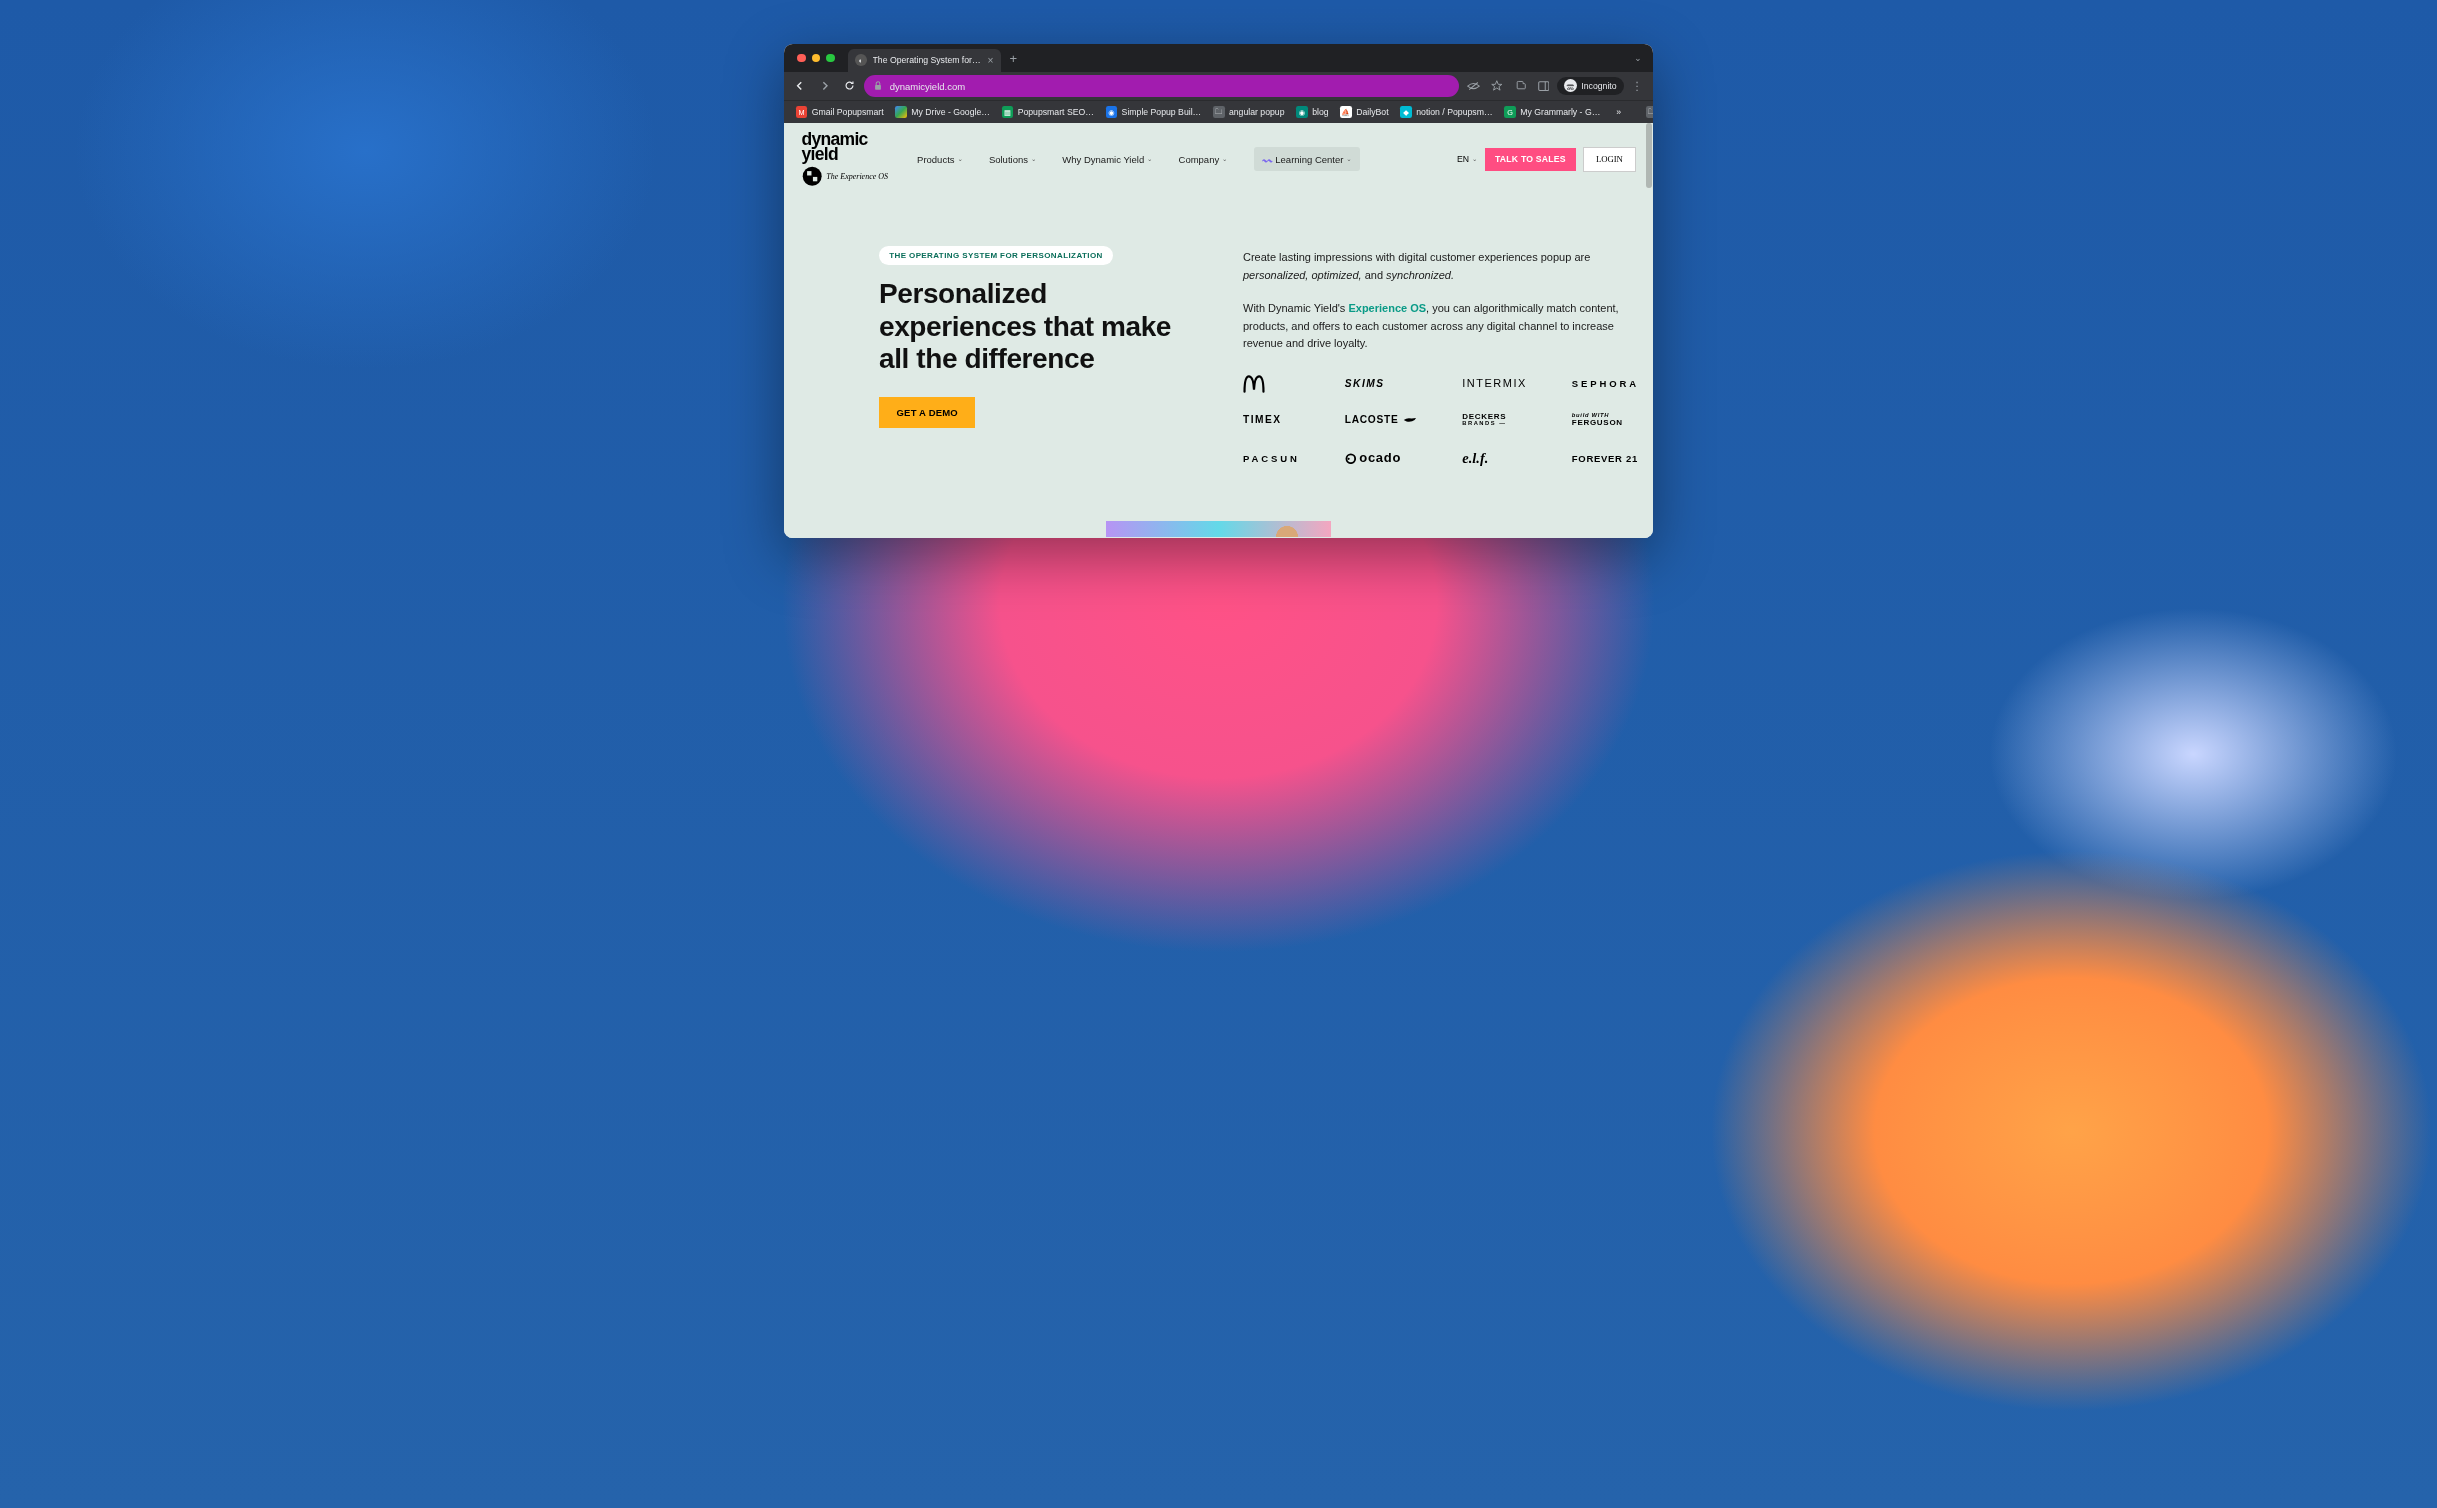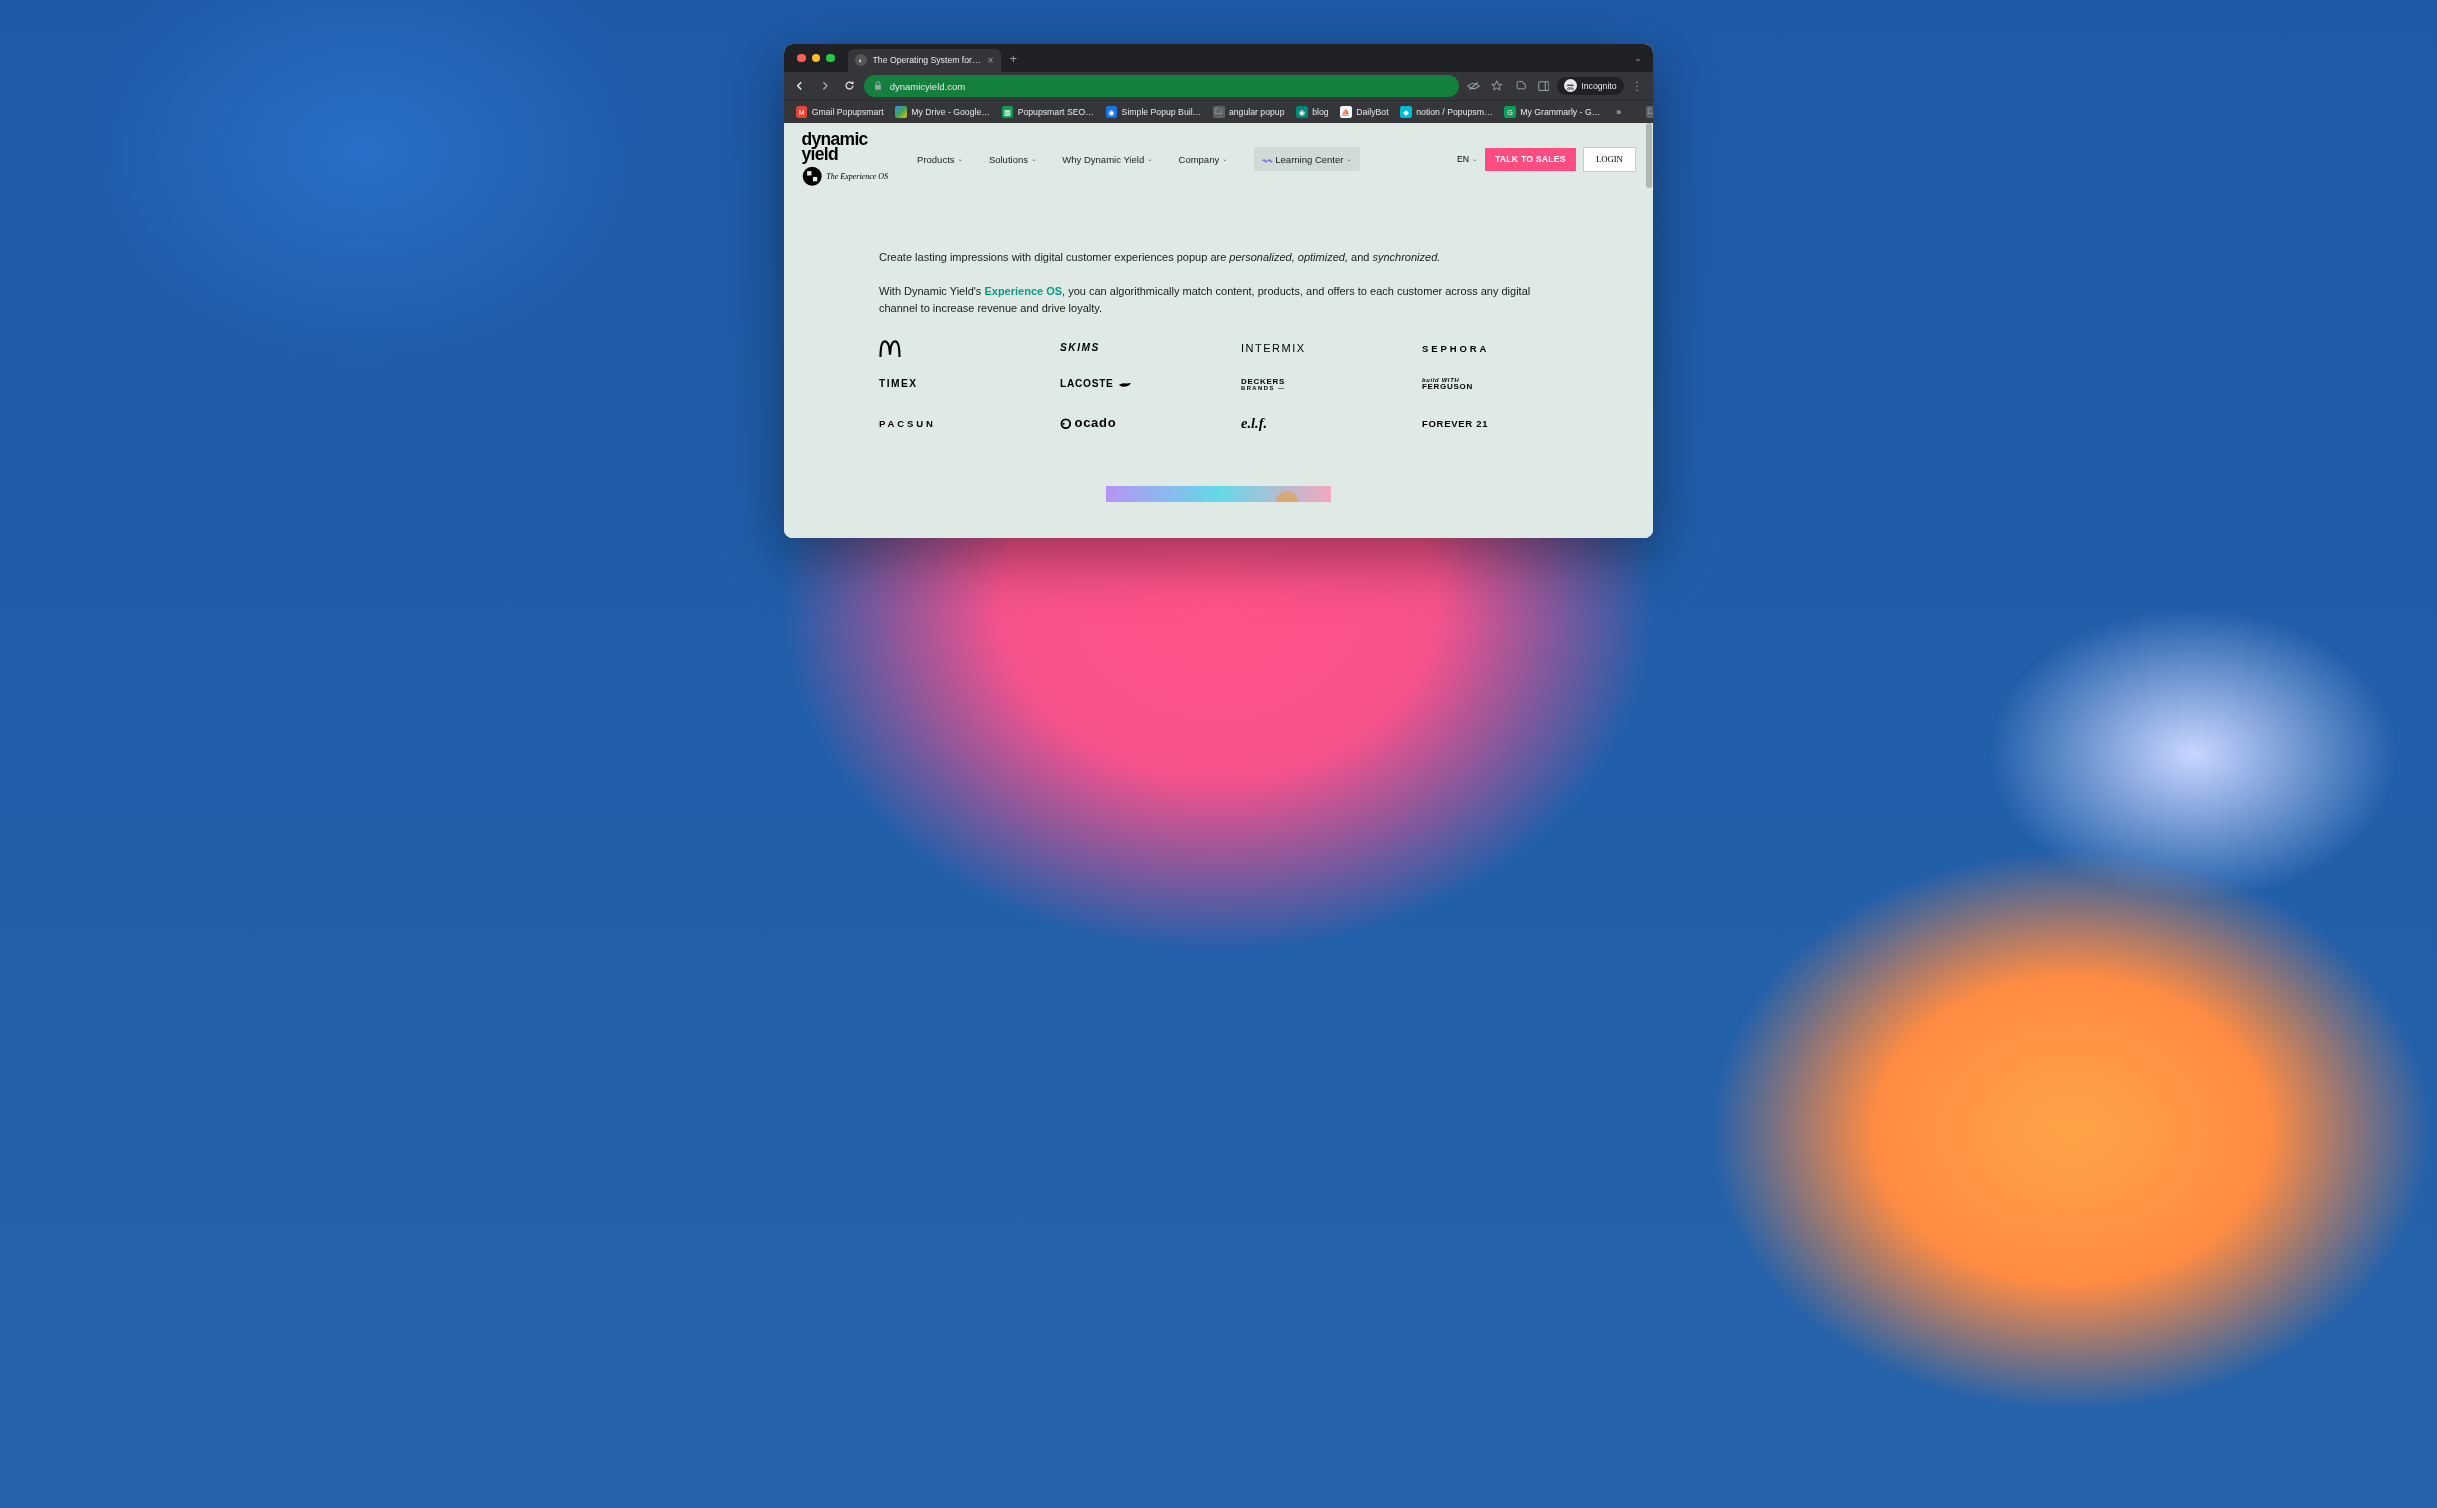--- a/index.html
+++ b/index.html
@@ -116,21 +116,21 @@
   display: flex;
   align-items: center;
   justify-content: center;
   color: #9aa0a6;
   cursor: pointer;
   border-radius: 50%;
 }
 .nav-btn.active { color: #e8eaed; }
 .address-bar {
   flex: 1;
-  background: #15803d;
+  background: #a21caf;
   border-radius: 14.5px;
   height: 22px;
   display: flex;
   align-items: center;
   padding: 0 10.2px;
   gap: 7.3px;
   font-size: 9.5px;
   color: #e8eaed;
 }
 .lock-icon { font-size: 8px; color: #9aa0a6; }
@@ -592,20 +592,25 @@
         <div class="lang-select">
           <span>EN</span>
             <span class="chev">⌄</span>
         </div>
         <button class="btn-primary">TALK TO SALES</button>
         <button class="btn-secondary">LOGIN</button>
       </div>
     </div>
 
     <div class="hero">
+      <div class="hero-left">
+        <div class="eyebrow">THE OPERATING SYSTEM FOR PERSONALIZATION</div>
+        <h1 class="hero-title">Personalized experiences that make all the difference</h1>
+        <button class="btn-cta">GET A DEMO</button>
+      </div>
 
       <div class="hero-right">
         <p>
           <span>Create lasting impressions with digital customer experiences popup are </span><em>personalized, optimized,</em><span> and </span><em>synchronized.</em>
         </p>
         <p>
           <span>With Dynamic Yield's </span><a class="experience-link">Experience OS</a><span>, you can algorithmically match content, products, and offers to each customer across any digital channel to increase revenue and drive loyalty.</span>
         </p>
 
         <div class="logos-grid">

